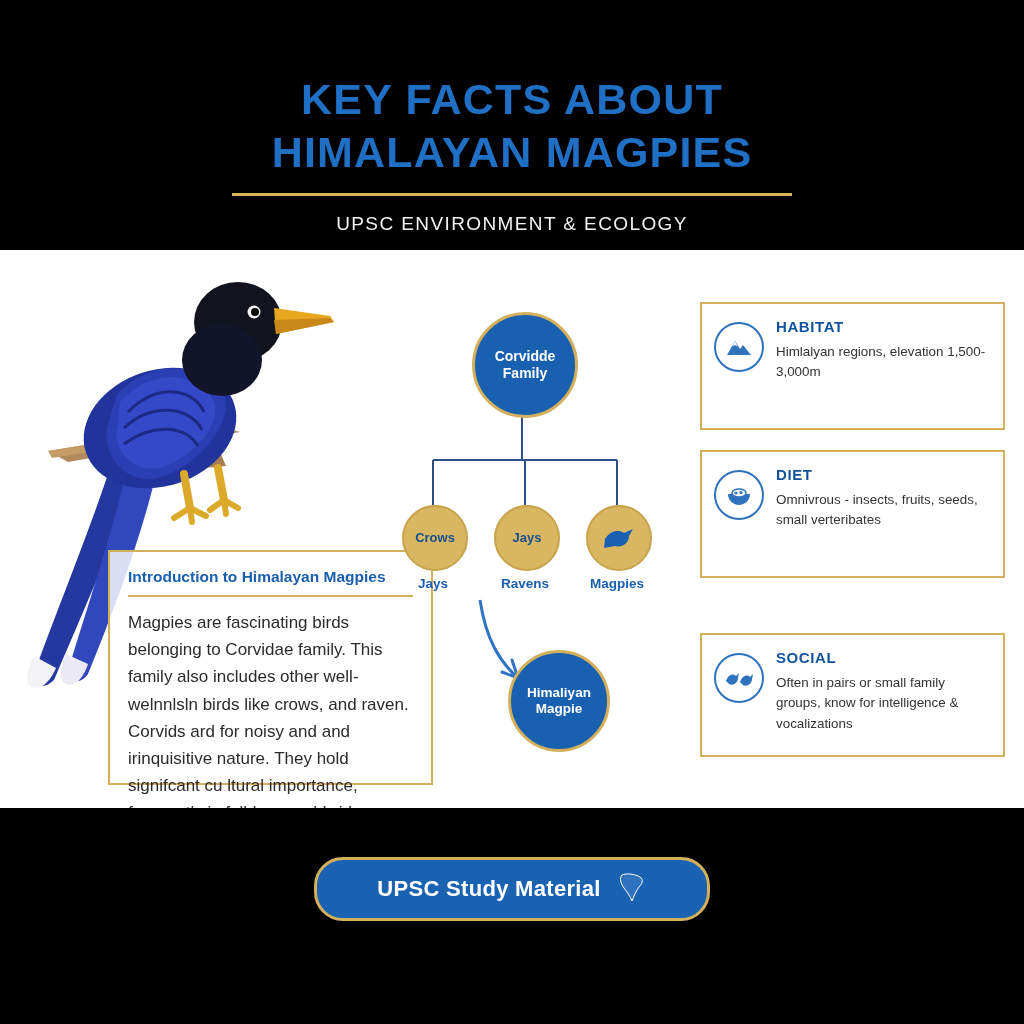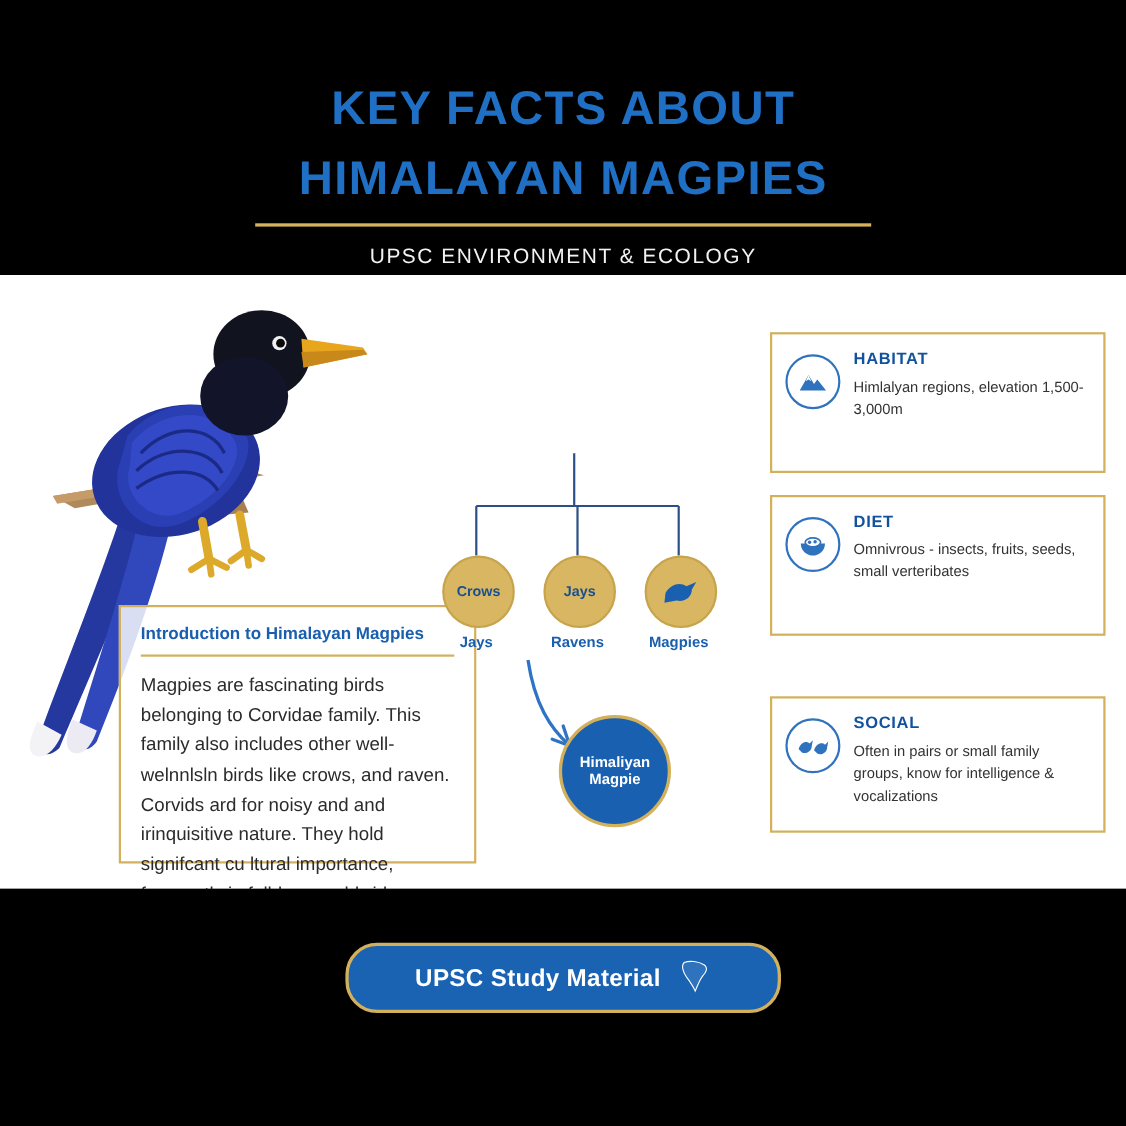--- a/index.html
+++ b/index.html
@@ -31,21 +31,21 @@
     text-align: center;
   }
   .title-line {
     color: #1f6fc4;
     font-size: 43px;
     font-weight: bold;
     letter-spacing: 1.2px;
     line-height: 1.18;
   }
   .title-1 { margin-top: 74px; }
-  .title-2 { margin-top: 12px; }
+  .title-2 { margin-top: 2px; }
   .title-underline {
     width: 560px;
     height: 3px;
     background: #d8b25a;
     margin: 16px auto 0 auto;
   }
   .subtitle {
     color: #f2f2f2;
     font-size: 19px;
     letter-spacing: 1.4px;
@@ -292,20 +292,21 @@
       <svg class="tree-svg" viewBox="0 0 285 470" xmlns="http://www.w3.org/2000/svg">
         <path d="M132 112 L132 160" stroke="#2b4f86" stroke-width="2" fill="none"></path>
         <path d="M43 160 L227 160" stroke="#2b4f86" stroke-width="2" fill="none"></path>
         <path d="M43 160 L43 205" stroke="#2b4f86" stroke-width="2" fill="none"></path>
         <path d="M135 160 L135 205" stroke="#2b4f86" stroke-width="2" fill="none"></path>
         <path d="M227 160 L227 205" stroke="#2b4f86" stroke-width="2" fill="none"></path>
         <path d="M90 300 C 96 340, 110 362, 128 378" stroke="#2f74c4" stroke-width="3" fill="none"></path>
         <path d="M128 378 L112 372 M128 378 L122 360" stroke="#2f74c4" stroke-width="3" fill="none" stroke-linecap="round"></path>
       </svg>
 
+      <div class="node node-blue node-root">Corvidde Family</div>
 
       <div class="node node-gold node-child child-1">Crows</div>
       <div class="node node-gold node-child child-2">Jays</div>
       <div class="node node-gold node-child child-3">
         <svg width="34" height="26" viewBox="0 0 34 26" xmlns="http://www.w3.org/2000/svg">
           <path d="M3 14 C 8 6, 16 4, 22 8 L31 4 L27 11 C 27 18, 20 23, 13 21 L2 23 Z" fill="#1961b0"></path>
         </svg>
       </div>
 
       <div class="child-label clab-1">Jays</div>

